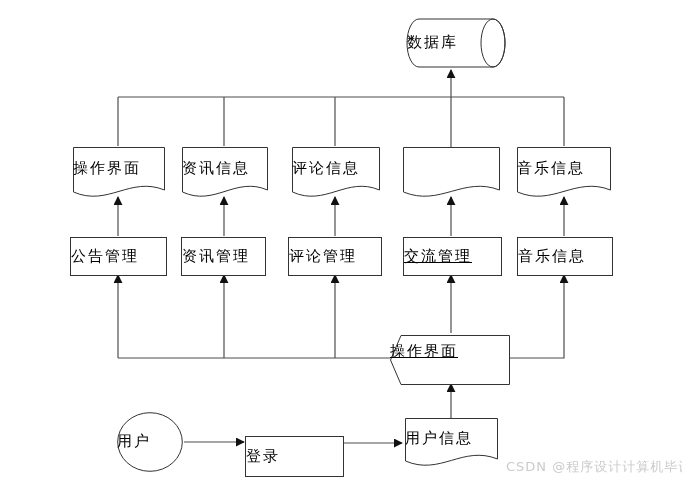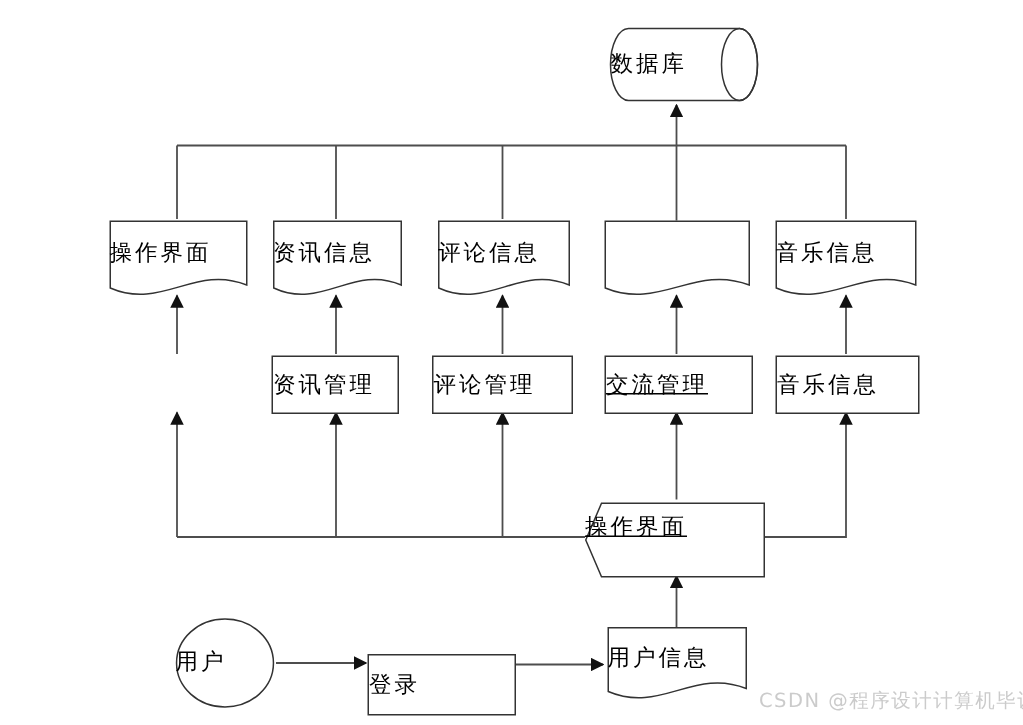--- a/index.html
+++ b/index.html
@@ -88,20 +88,23 @@
         <path d="M0.5,0.5 L96.5,0.5 L96.5,43 C60.1,29 36.9,60 0.5,45 Z"></path>
       </svg>
   </div>
   <div class="node doc-node" style="left:517px;top:147px;width:94px;height:52px;">
       <svg width="94" height="58" class="shape-svg">
         <path d="M0.5,0.5 L93.5,0.5 L93.5,43 C58.3,29 35.7,60 0.5,45 Z"></path>
       </svg>
     <span class="lbl">音乐信息</span>
   </div>
 
+  <div class="node rect-node" style="left:70px;top:237px;width:95px;height:37px;">
+    <span class="lbl">公告管理</span>
+  </div>
   <div class="node rect-node" style="left:181px;top:237px;width:83px;height:37px;">
     <span class="lbl">资讯管理</span>
   </div>
   <div class="node rect-node" style="left:288px;top:237px;width:92px;height:37px;">
     <span class="lbl">评论管理</span>
   </div>
   <div class="node rect-node" style="left:403px;top:237px;width:97px;height:37px;text-decoration:underline;">
     <span class="lbl">交流管理</span>
   </div>
   <div class="node rect-node" style="left:517px;top:237px;width:94px;height:37px;">

